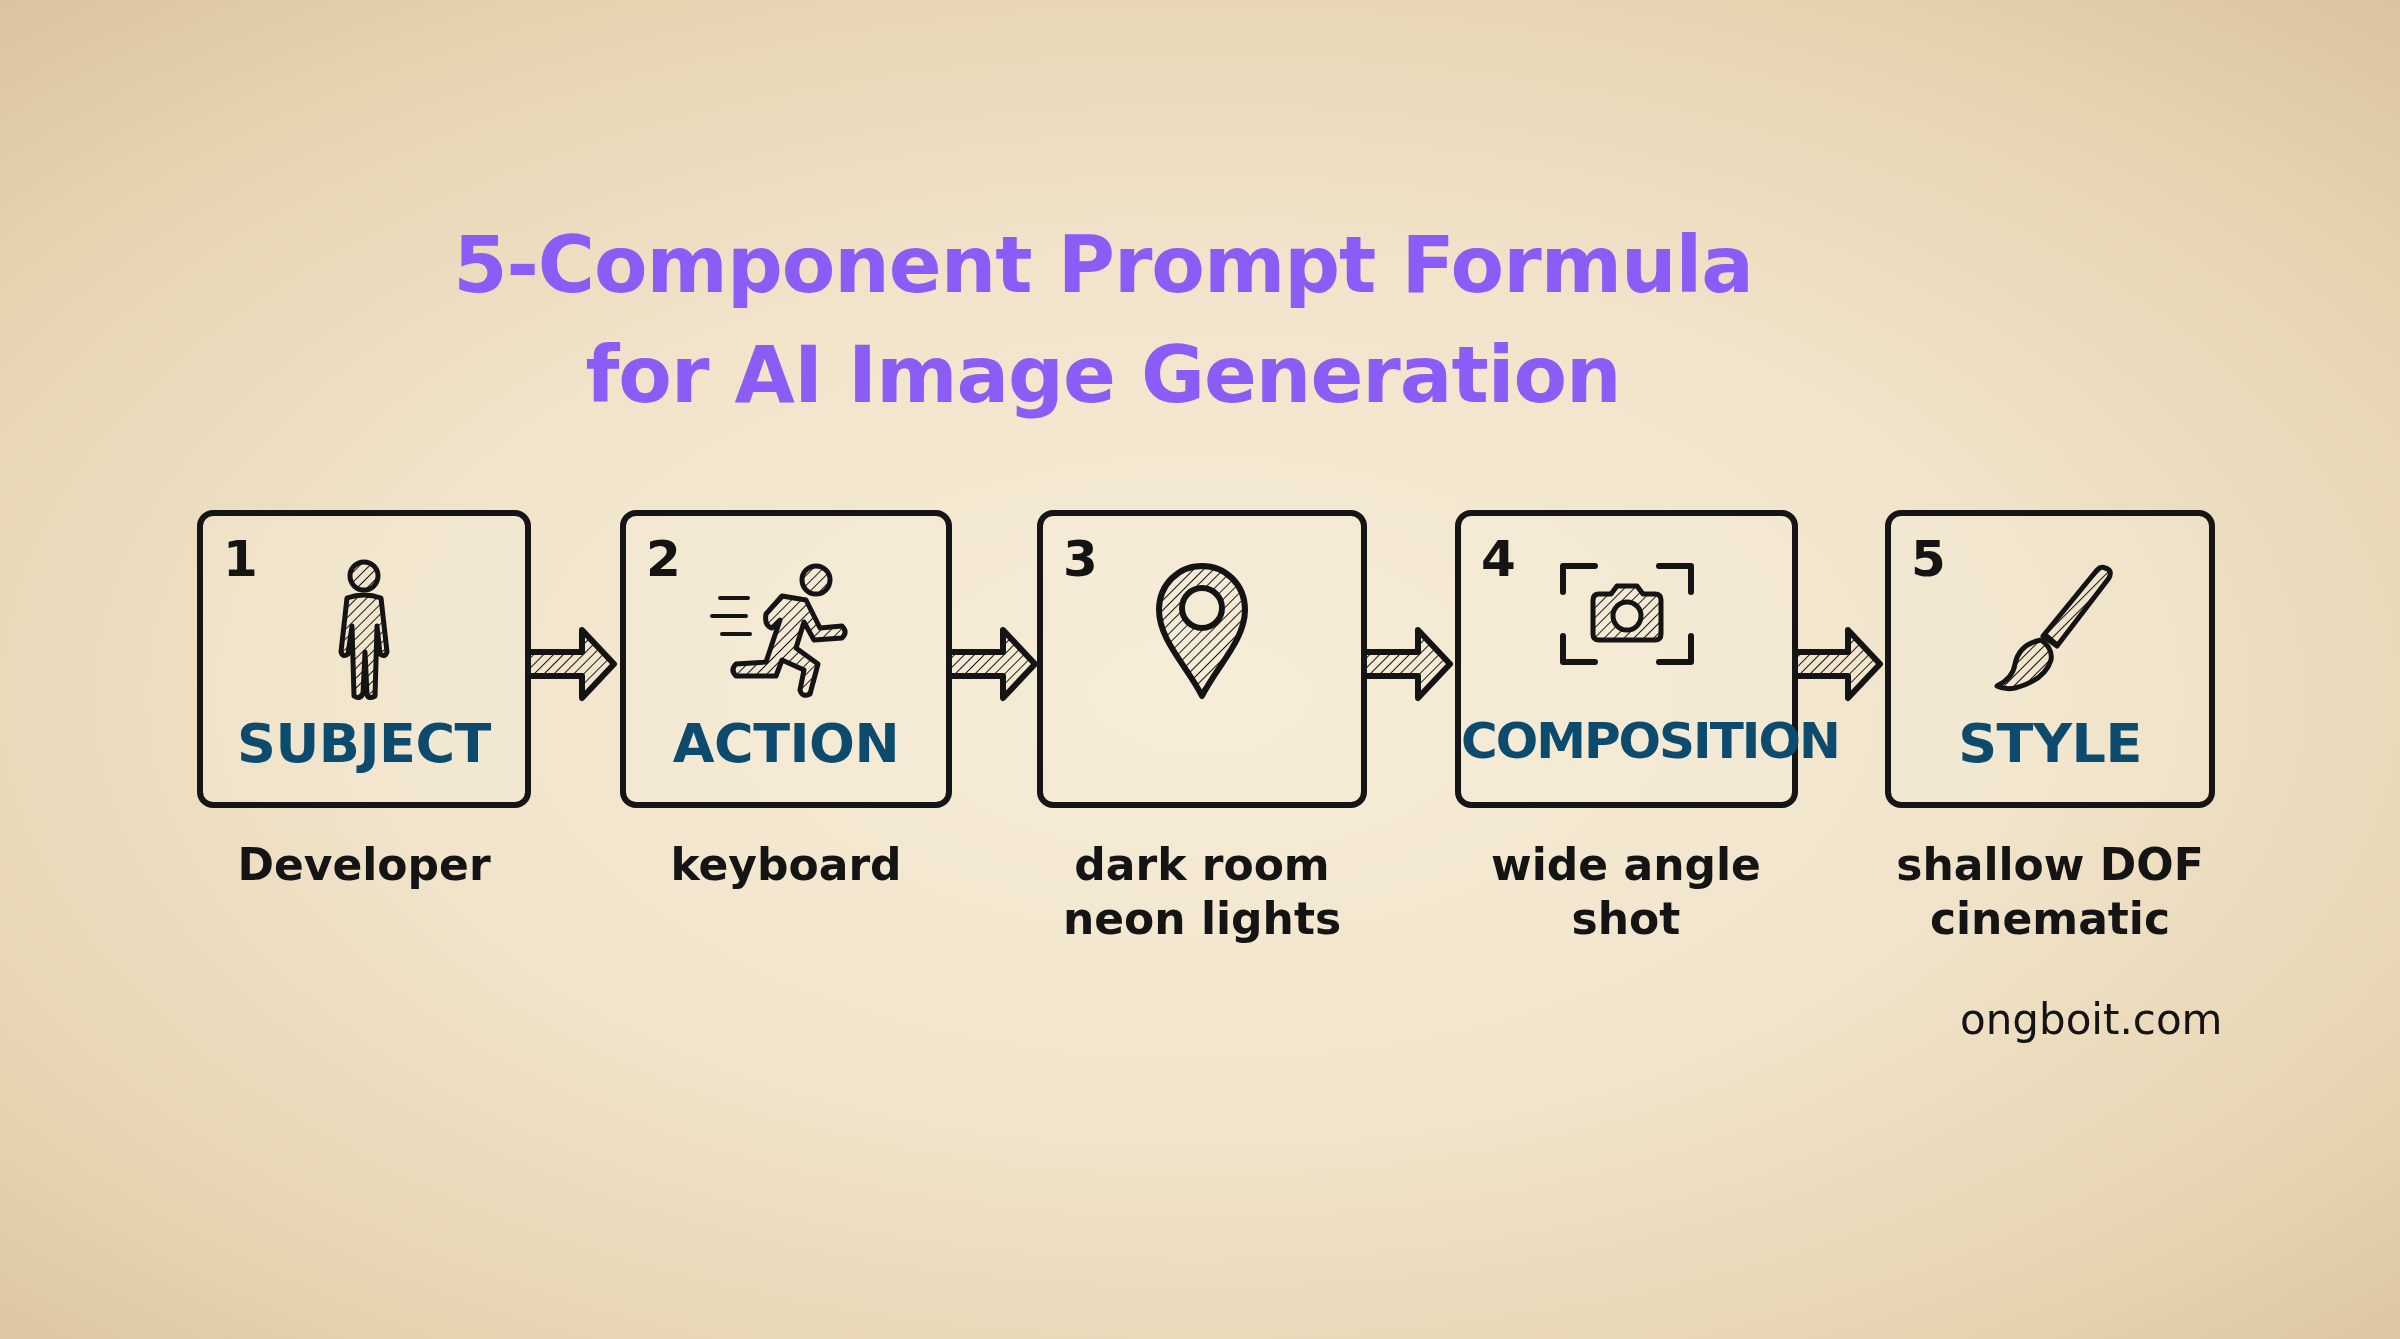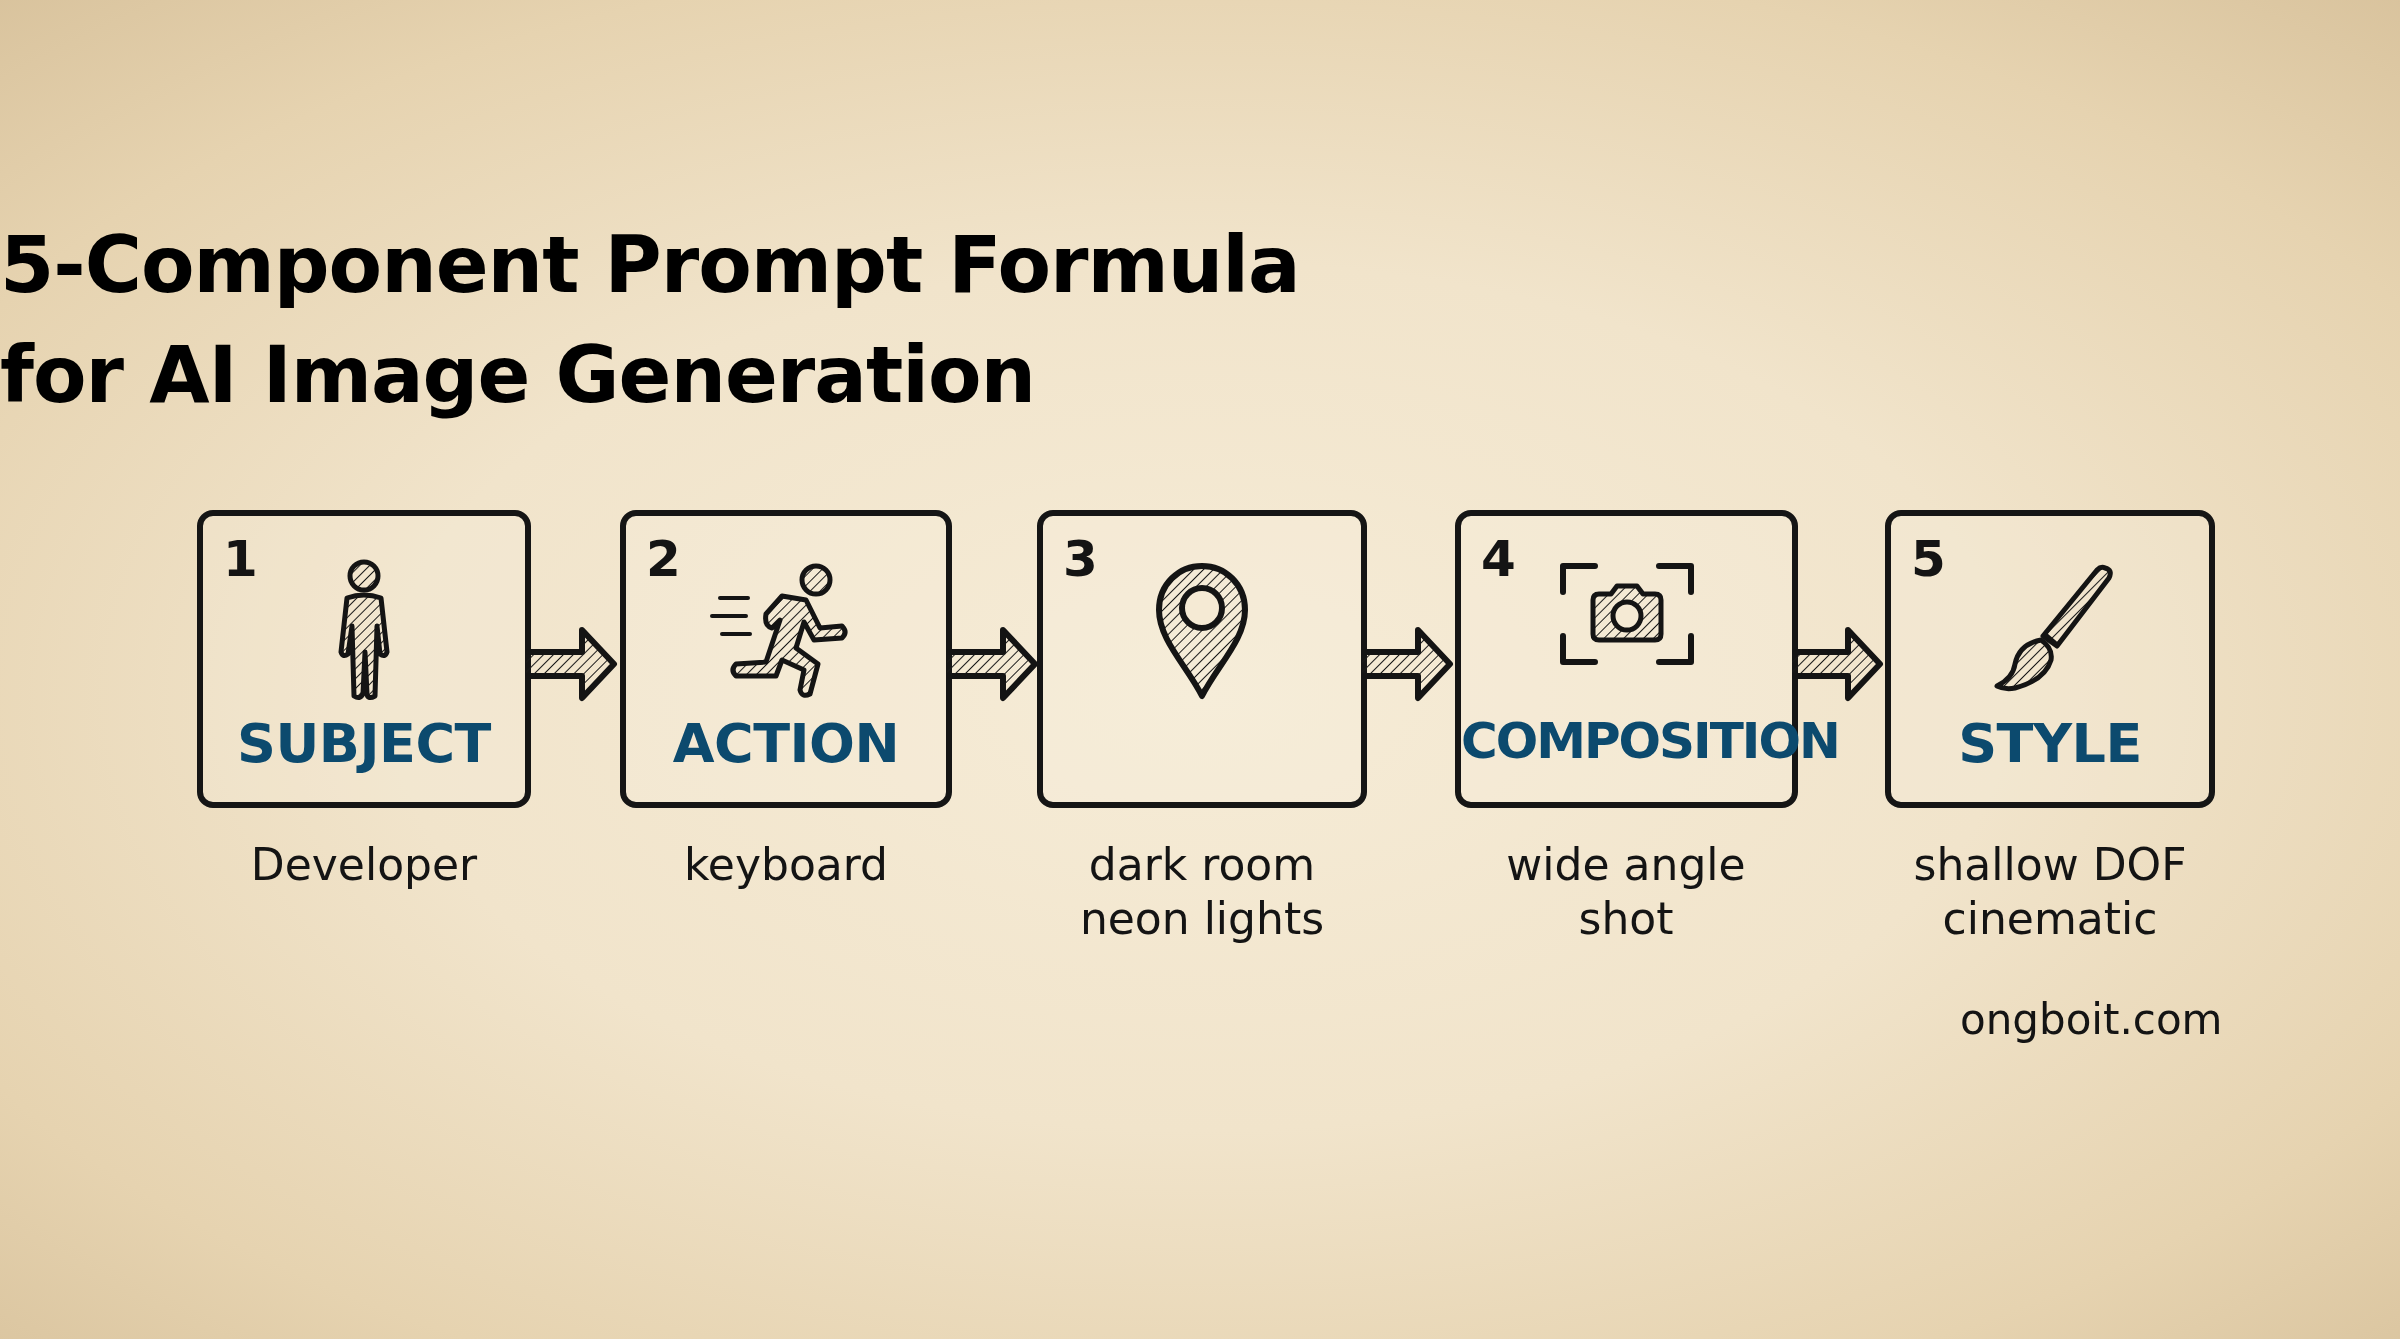--- a/index.html
+++ b/index.html
@@ -4,22 +4,22 @@
 <style>
   html, body { margin: 0; padding: 0; }
   body {
     width: 2400px; height: 1339px; overflow: hidden; position: relative;
     background: radial-gradient(ellipse 75% 72% at 50% 52%, #f6ecd7 0%, #f1e4cb 45%, #e6d3b0 78%, #d8c29c 100%);
     font-family: "DejaVu Sans", sans-serif;
     color: #111;
   }
   .title {
     position: absolute; left: 0; width: 2206px; top: 210px;
-    text-align: left; font-size: 78px; line-height: 110px;
-    font-weight: bold; letter-spacing: -1px; color: #000000;
+    text-align: center; font-size: 78px; line-height: 110px;
+    font-weight: bold; letter-spacing: -1px; color: #8b5cf6;
   }
   .title div { display: block; }
   .box {
     position: absolute; top: 510px; height: 298px;
     border: 6px solid #151515; border-radius: 16px;
     box-sizing: border-box; background: rgba(248,240,224,0.25);
   }
   .num {
     position: absolute; left: 20px; top: 14px;
     font-size: 50px; font-weight: bold; color: #141414;
@@ -30,21 +30,21 @@
     position: absolute; left: 0; right: 0; top: 196px;
     text-align: center; font-size: 54px; font-weight: bold; color: #0c4a6e;
     letter-spacing: -0.5px;
   }
   .label.narrow { font-size: 50px; letter-spacing: -2px; }
   .arrow { position: absolute; top: 624px; width: 96px; height: 80px; }
   .desc {
     position: absolute; top: 838px; width: 360px;
     text-align: center; font-size: 44px; line-height: 54px; color: #141414;
   }
-  .desc div { display: block; }
+  .desc div { display: block; font-weight: bold; }
   .site {
     position: absolute; left: 1960px; top: 995px; width: 240px;
     text-align: center; font-size: 42px; color: #141414;
   }
 </style>
 </head>
 <body>
 
 <svg width="0" height="0" style="position:absolute">
   <defs>

